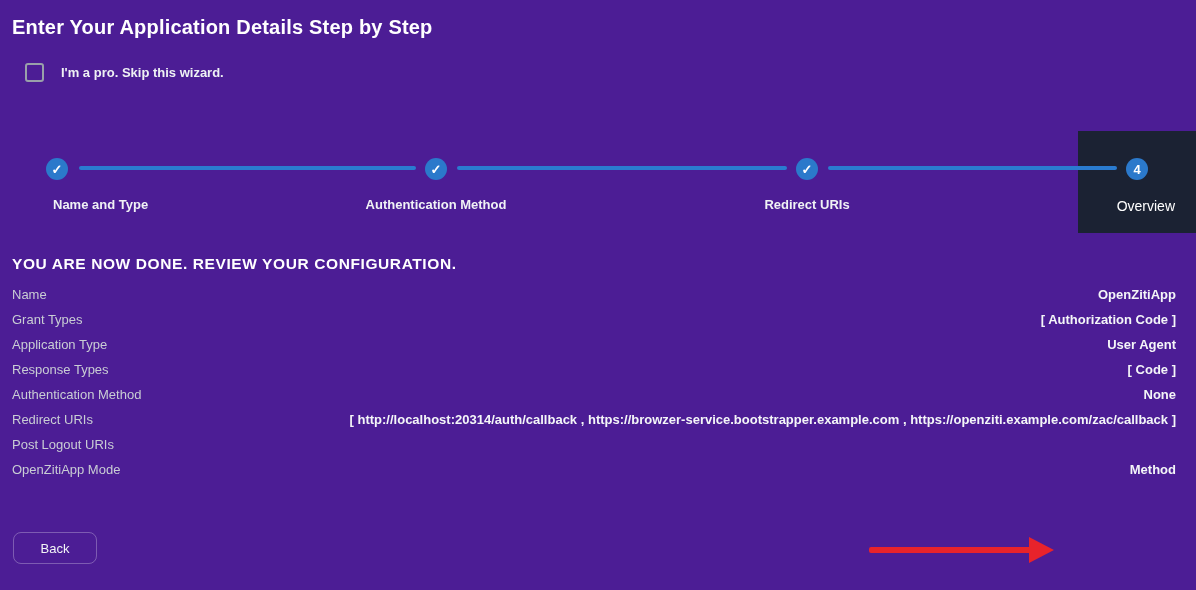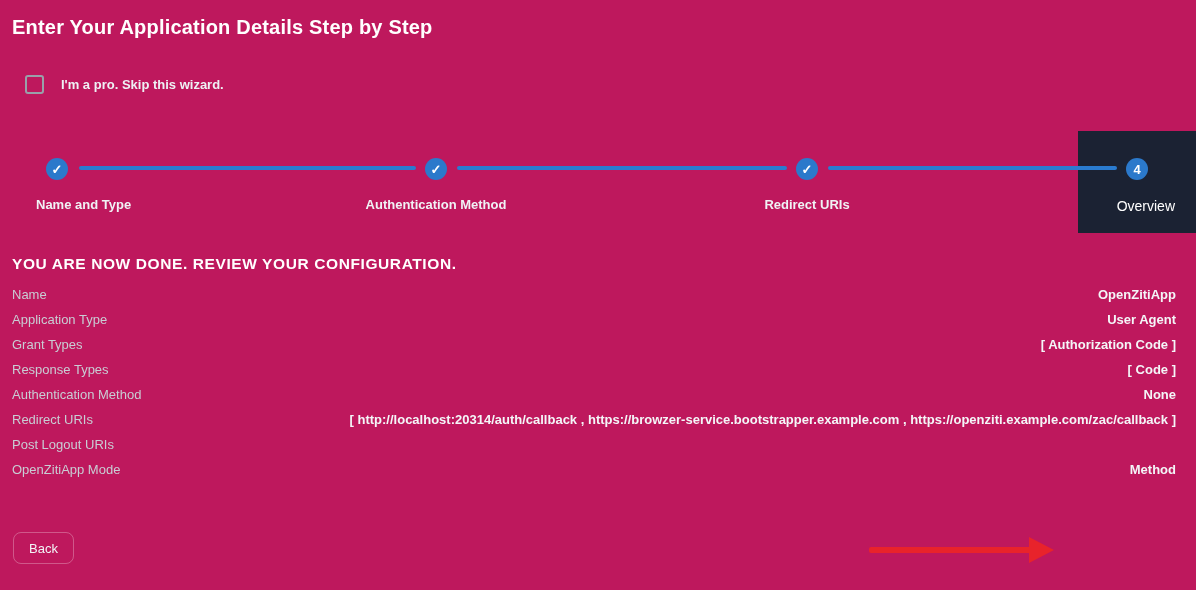--- a/index.html
+++ b/index.html
@@ -1,37 +1,37 @@
 <!DOCTYPE html>
 <html><head>
 <meta charset="utf-8">
 <style>
   html, body { margin: 0; padding: 0; background: #0d1320; }
   .screen {
     position: relative;
     width: 1196px;
     height: 590px;
-    background: #be185d;
+    background: #4c1d95;
     font-family: "Liberation Sans", sans-serif;
     color: #f2f4f6;
     overflow: hidden;
   }
 
   
   .page-title {
     position: absolute;
     left: 12px; top: 16px;
     font-size: 20px;
     font-weight: bold;
     color: #ffffff;
     letter-spacing: 0.2px;
   }
 
   
-  .skip-row { position: absolute; left: 25px; top: 75px; display: flex; align-items: center; }
+  .skip-row { position: absolute; left: 25px; top: 63px; display: flex; align-items: center; }
   .checkbox {
     width: 15px; height: 15px;
     border: 2px solid #99a0aa;
     border-radius: 3px;
     background: transparent;
     cursor: pointer;
   }
   .skip-label {
     margin-left: 17px;
     font-size: 13px;
@@ -71,21 +71,21 @@
   .check-glyph { font-size: 13px; font-weight: bold; line-height: 1; }
   .step-number { font-size: 13px; font-weight: bold; line-height: 1; }
   .step-label {
     position: absolute;
     top: 197px;
     font-size: 13px;
     font-weight: bold;
     color: #f0f2f5;
     white-space: nowrap;
   }
-  .step-label-1 { left: 12px; padding-left: 24px; }
+  .step-label-1 { left: 29px; padding-left: 24px; }
   .step-label-2 { left: 336px; width: 200px; text-align: center; }
   .step-label-3 { left: 707px; width: 200px; text-align: center; }
   .step-label-4 { right: 21px; top: 198px; font-size: 14px; font-weight: normal; color: #ffffff; }
 
   
   .review-heading {
     position: absolute;
     left: 12px; top: 255px;
     font-size: 15.5px;
     font-weight: bold;
@@ -114,21 +114,21 @@
     font-weight: bold;
     color: #f4f6f8;
     white-space: nowrap;
     text-align: right;
   }
 
   
   .back-button {
     position: absolute;
     left: 13px; top: 532px;
-    width: 61px; height: 32px;
+    width: 84px; height: 32px;
     background: transparent;
     border: 1px solid rgba(255,255,255,0.28);
     border-radius: 8px;
     color: #f2f4f6;
     font-size: 13px;
     font-family: "Liberation Sans", sans-serif;
     cursor: pointer;
   }
   .create-button {
     position: absolute;
@@ -200,28 +200,28 @@
   <div class="step-label step-label-4">Overview</div>
 
   <div class="review-heading">YOU ARE NOW DONE. REVIEW YOUR CONFIGURATION.</div>
 
   <div class="review-rows">
     <div class="review-row">
       <span class="review-label">Name</span>
       <span class="review-value">OpenZitiApp</span>
     </div>
     <div class="review-row">
+      <span class="review-label">Grant Types</span>
+      <span class="review-value">[ Authorization Code ]</span>
+    </div>
+    <div class="review-row">
       <span class="review-label">Application Type</span>
       <span class="review-value">User Agent</span>
     </div>
     <div class="review-row">
-      <span class="review-label">Grant Types</span>
-      <span class="review-value">[ Authorization Code ]</span>
-    </div>
-    <div class="review-row">
       <span class="review-label">Response Types</span>
       <span class="review-value">[ Code ]</span>
     </div>
     <div class="review-row">
       <span class="review-label">Authentication Method</span>
       <span class="review-value">None</span>
     </div>
     <div class="review-row">
       <span class="review-label">Redirect URIs</span>
       <span class="review-value">[ http://localhost:20314/auth/callback , https://browzer-service.bootstrapper.example.com , https://openziti.example.com/zac/callback ]</span>

